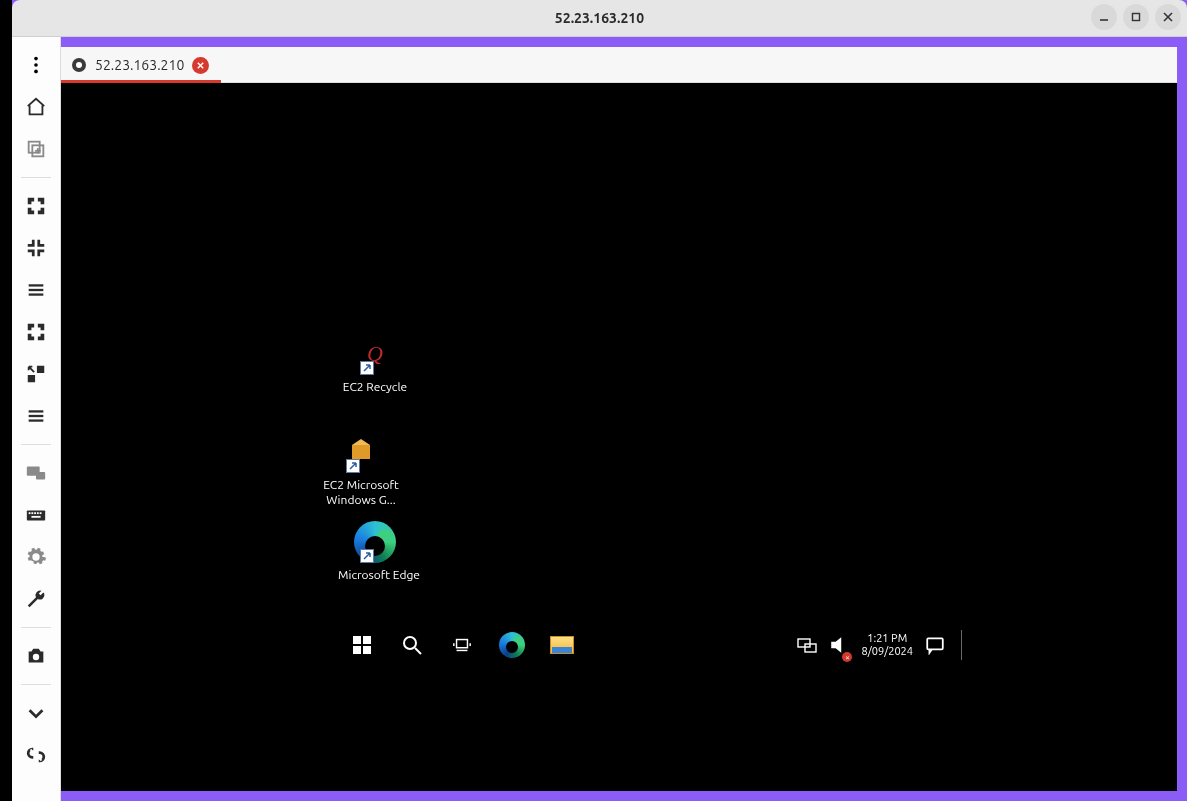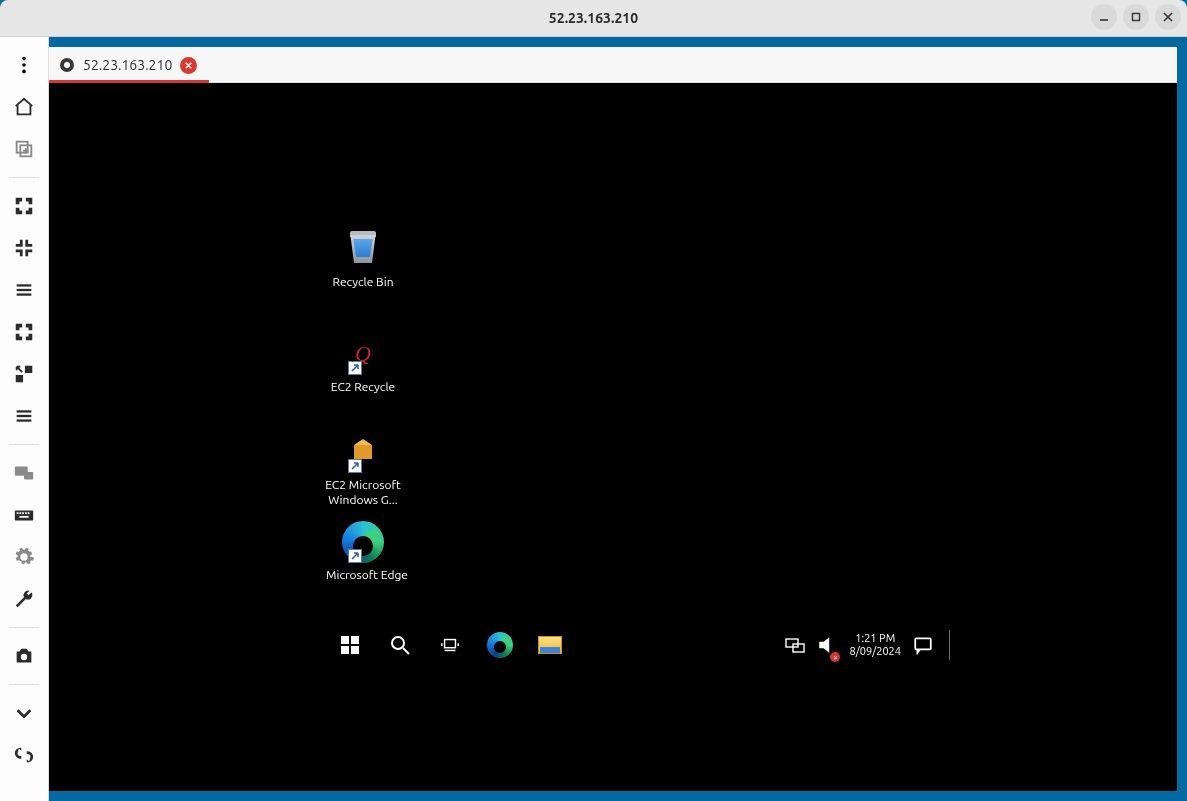--- a/index.html
+++ b/index.html
@@ -1,19 +1,19 @@
 <!DOCTYPE html>
 <html><head>
 <meta charset="utf-8">
 <style>
 * { margin: 0; padding: 0; box-sizing: border-box; font-family: -apple-system, "Segoe UI", Ubuntu, Cantarell, sans-serif; }
 html, body { width: 1187px; height: 801px; background: #000; overflow: hidden; }
 
 
-.hostwin { position: absolute; inset: 0; background: #0369a1; }
+.hostwin { position: absolute; inset: 0; background: #8b5cf6; margin-left: 12px; }
 .titlebar {
   height: 37px; background: #e6e6e6; display: flex; align-items: center;
   border-top-left-radius: 8px; border-top-right-radius: 8px;
   position: relative; border-bottom: 1px solid #cfcfcf;
 }
 .titlebar .title { flex: 1; text-align: center; font-weight: 600; font-size: 14px; color: #2b2b2b; }
 .win-controls { position: absolute; right: 6px; top: 4px; display: flex; gap: 6px; }
 .win-controls .wc {
   width: 26px; height: 26px; border-radius: 50%; background: #d9d9d9;
   display: flex; align-items: center; justify-content: center; cursor: pointer;
@@ -260,43 +260,34 @@
             <line x1="8" y1="2" x2="2" y2="8" stroke="#fff" stroke-width="1.6"></line>
           </svg>
       </span>
       <span class="underline"></span>
     </div>
   </div>
 
   <div class="viewport">
     <div class="desktop">
 
-      <div class="di" style="left:269px; top:145px;">
-        <div class="iconbox">
-          <div style="position:relative;">
-              <div class="binlid"></div>
-              <div class="binbody"></div>
-            </div>
-        </div>
-        <div class="label">Recycle Bin</div>
-      </div>
 
       <div class="di" style="left:269px; top:250px;">
         <div class="iconbox">
           <span class="qglyph">Q</span>
           <span class="shortcut-arrow">
             <svg viewBox="0 0 10 10">
                 <path d="M2 8L8 2M8 2H4M8 2v4" stroke="#2b5ea8" stroke-width="1.5" fill="none"></path>
               </svg>
           </span>
         </div>
         <div class="label">EC2 Recycle</div>
       </div>
 
-      <div class="di" style="left:269px; top:348px;text-align:center;">
+      <div class="di" style="left:255px; top:348px;text-align:center;">
         <div class="iconbox">
           <div class="box3d"></div>
           <span class="shortcut-arrow">
             <svg viewBox="0 0 10 10">
                 <path d="M2 8L8 2M8 2H4M8 2v4" stroke="#2b5ea8" stroke-width="1.5" fill="none"></path>
               </svg>
           </span>
         </div>
         <div class="label">EC2 Microsoft Windows G...</div>
       </div>

